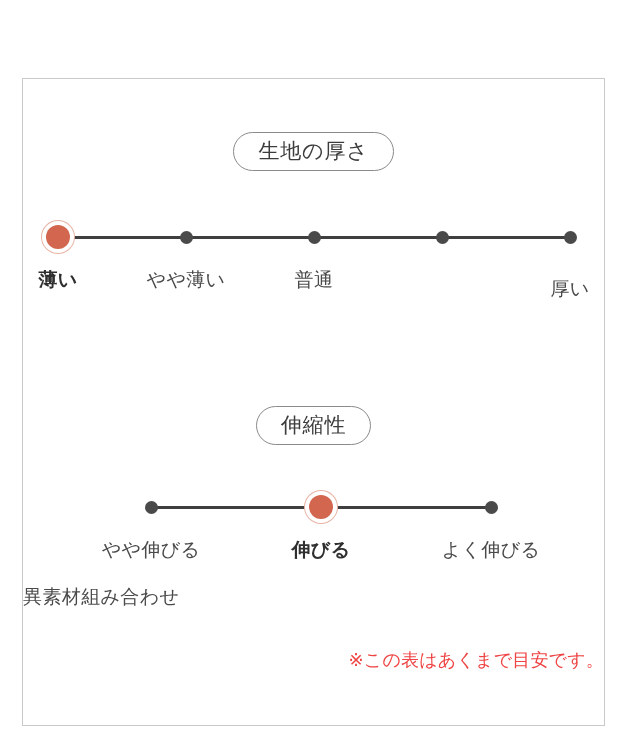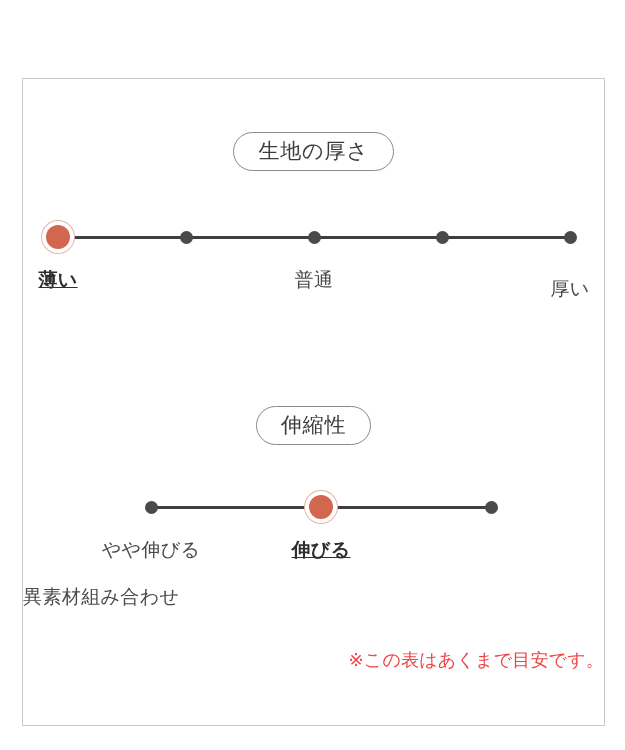--- a/index.html
+++ b/index.html
@@ -92,21 +92,20 @@
     transform: translateX(-50%);
     font-size: 19px;
     line-height: 26px;
     white-space: nowrap;
     color: #4a4a4a;
     letter-spacing: 0.02em;
   }
   .labels .lbl.selected {
     font-weight: bold;
     color: #2f2f2f;
-    text-decoration: underline;
   }
 
   
   .sub-note {
     position: absolute;
     left: 0;
     width: 100%;
     text-align: left;
     font-size: 19px;
     color: #4a4a4a;
@@ -137,37 +136,39 @@
     <div class="track"></div>
     <span class="dot selected" style="left:0px;"></span>
     <span class="dot" style="left:128px;"></span>
     <span class="dot" style="left:256px;"></span>
     <span class="dot" style="left:384px;"></span>
     <span class="dot" style="left:512px;"></span>
   </div>
 
   <div class="labels" style="left:35px; top:188px; width:512px;">
     <span class="lbl selected" style="left:0px;">薄い</span>
+    <span class="lbl" style="left:128px;">やや薄い</span>
     <span class="lbl" style="left:256px;">普通</span>
     <span class="lbl" style="left:512px;margin-top:9px;">厚い</span>
   </div>
 
   <div class="pill-row" style="top:327px;">
     <span class="pill">伸縮性</span>
   </div>
 
   <div class="scale" style="left:128px; top:415px; width:340px;">
     <div class="track"></div>
     <span class="dot" style="left:0px;"></span>
     <span class="dot selected" style="left:170px;"></span>
     <span class="dot" style="left:340px;"></span>
   </div>
 
   <div class="labels" style="left:128px; top:458px; width:340px;">
     <span class="lbl" style="left:0px;">やや伸びる</span>
     <span class="lbl selected" style="left:170px;">伸びる</span>
+    <span class="lbl" style="left:340px;">よく伸びる</span>
   </div>
 
   <div class="sub-note" style="top:505px;">異素材組み合わせ</div>
 
 </div>
 
 <div class="footnote">※この表はあくまで目安です。</div>
 
 </body></html>

